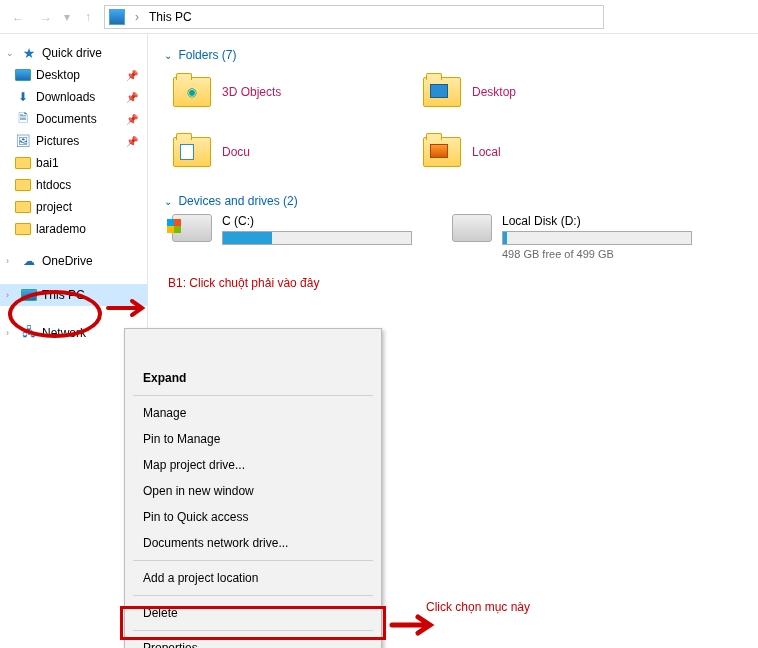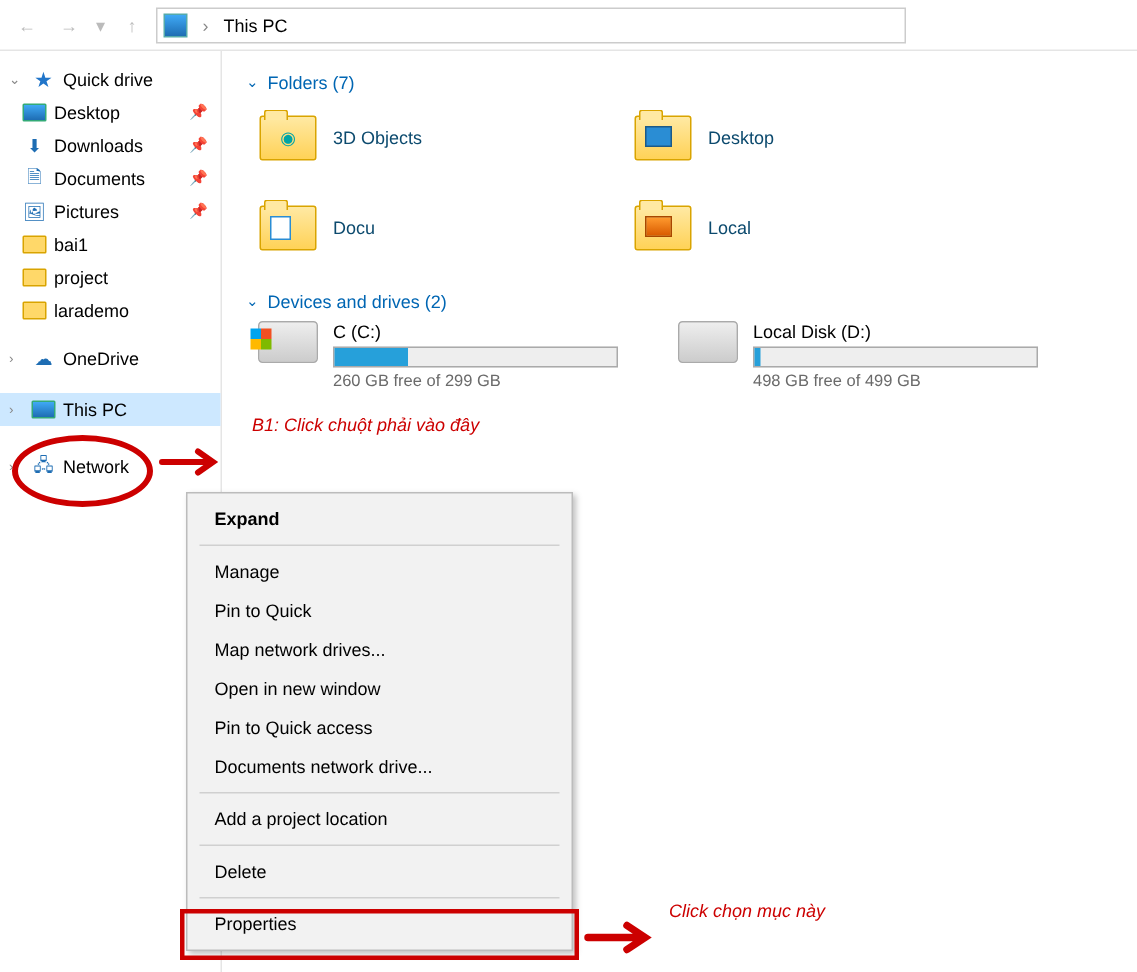--- a/index.html
+++ b/index.html
@@ -34,42 +34,42 @@
 
 
 .section-head { display: flex; align-items: center; color: #0066b3; margin: 4px 0 6px 8px; gap: 6px; }
 .section-head .chev { font-size: 10px; }
 .folders-grid { display: flex; flex-wrap: wrap; gap: 12px 0; margin-left: 16px; }
 .folder-tile { width: 250px; display: flex; align-items: center; gap: 10px; height: 48px; }
 .tile-ic { width: 40px; height: 36px; display: flex; align-items: center; justify-content: center; }
 .big-folder { width: 38px; height: 30px; background: linear-gradient(#ffe9a3,#ffd257); border:1px solid #d9a400; border-radius:2px; position:relative; }
 .big-folder::before { content:""; position:absolute; top:-5px; left:2px; width:14px; height:6px; background:#ffe9a3; border:1px solid #d9a400; border-bottom:none; border-radius:2px 2px 0 0; }
 .big-folder .inner { position:absolute; inset:6px; display:flex; align-items:center; justify-content:center; }
-.tile-label { color:#0c4a6e; }
+.tile-label { color:#be185d; }
 
 .drives-row { display:flex; gap:40px; margin-left:16px; margin-top:6px; }
 .drive { display:flex; gap:10px; }
 .drive-ic { width:40px; height:28px; background:linear-gradient(#eee,#ccc); border:1px solid #aaa; border-radius:3px; position:relative; }
 .drive-ic.win::after { content:""; position:absolute; left:-6px; top:4px; width:14px; height:14px; background:conic-gradient(#f25022 0 25%, #7fba00 0 50%, #ffb900 0 75%, #00a4ef 0); }
 .drive-body { display:flex; flex-direction:column; gap:3px; }
 .drive-bar { width:190px; height:14px; border:1px solid #aaa; background:#eee; }
 .drive-bar .fill { height:100%; background:#26a0da; }
 .drive-free { color:#6a6a6a; font-size:11px; }
 
 
-.anno-red { color:#cc0000; position:absolute;font-style:italic; }
+.anno-red { color:#cc0000; position:absolute; }
 .red-circle { position:absolute; border:4px solid #cc0000; border-radius:50%; }
 .red-arrow { position:absolute; }
 .red-arrow svg { display:block; }
 .red-box { position:absolute; border:3px solid #cc0000; pointer-events:none; }
 
 
 .ctxmenu { position:absolute; left:124px; top:328px; width:258px; background:#f2f2f2; border:1px solid #bcbcbc; box-shadow:2px 2px 4px rgba(0,0,0,.25); padding:4px 0; }
 .ctxmenu .mi { padding:6px 18px; cursor:default; }
-.ctxmenu .mi.bold { font-weight:600; }
+.ctxmenu .mi.bold { font-weight:600;margin-top:32px; }
 .ctxmenu .sep { height:1px; background:#d0d0d0; margin:4px 8px; }
 </style>
 </head>
 <body>
 
 <div class="addressbar">
   <div class="nav-arrow">←</div>
   <div class="nav-arrow">→</div>
   <div class="nav-sep">▾</div>
   <div class="nav-arrow">↑</div>
@@ -113,20 +113,26 @@
     <div class="tree-item sub">
       <span class="ticon">
           <span class="folder-ic"></span>
         </span>
       <span class="lbl">bai1</span>
     </div>
     <div class="tree-item sub">
       <span class="ticon">
           <span class="folder-ic"></span>
         </span>
+      <span class="lbl">htdocs</span>
+    </div>
+    <div class="tree-item sub">
+      <span class="ticon">
+          <span class="folder-ic"></span>
+        </span>
       <span class="lbl">project</span>
     </div>
     <div class="tree-item sub">
       <span class="ticon">
           <span class="folder-ic"></span>
         </span>
       <span class="lbl">larademo</span>
     </div>
     <div class="tree-sep"></div>
     <div class="tree-item">
@@ -195,21 +201,20 @@
       <span>Devices and drives (2)</span>
     </div>
     <div class="drives-row">
       <div class="drive">
         <span class="drive-ic win"></span>
         <div class="drive-body">
           <span>C (C:)</span>
           <div class="drive-bar">
               <div class="fill" id="fill-c" style="width: 26%;"></div>
             </div>
-          <span class="drive-free">260 GB free of 299 GB</span>
         </div>
       </div>
       <div class="drive">
         <span class="drive-ic"></span>
         <div class="drive-body">
           <span>Local Disk (D:)</span>
           <div class="drive-bar">
               <div class="fill" id="fill-d" style="width: 2%;"></div>
             </div>
           <span class="drive-free">498 GB free of 499 GB</span>
@@ -226,33 +231,33 @@
 <div class="red-arrow" style="left:106px; top:298px;">
 <svg width="46" height="20">
       <path d="M2 10 L34 10 M26 3 L36 10 L26 17" stroke="#cc0000" stroke-width="4" fill="none" stroke-linecap="round"></path>
     </svg>
 </div>
 
 <div class="ctxmenu">
   <div class="mi bold">Expand</div>
   <div class="sep"></div>
   <div class="mi">Manage</div>
-  <div class="mi">Pin to Quick</div>
-  <div class="mi">Map network drives...</div>
+  <div class="mi">Pin to Manage</div>
+  <div class="mi">Map project drive...</div>
   <div class="mi">Open in new window</div>
   <div class="mi">Pin to Quick access</div>
   <div class="mi">Documents network drive...</div>
   <div class="sep"></div>
   <div class="mi">Add a project location</div>
   <div class="sep"></div>
   <div class="mi">Delete</div>
   <div class="sep"></div>
   <div class="mi">Properties</div>
 </div>
 
 <div class="red-box" style="left:120px; top:606px; width:266px; height:34px;"></div>
 
 <div class="red-arrow" style="left:388px; top:614px;">
 <svg width="48" height="22">
       <path d="M4 11 L38 11 M30 3 L42 11 L30 19" stroke="#cc0000" stroke-width="5" fill="none" stroke-linecap="round"></path>
     </svg>
 </div>
-<div class="anno-red" style="left:446px; top:600px;">Click chọn mục này</div>
+<div class="anno-red" style="left:426px; top:600px;">Click chọn mục này</div>
 
 </body></html>

